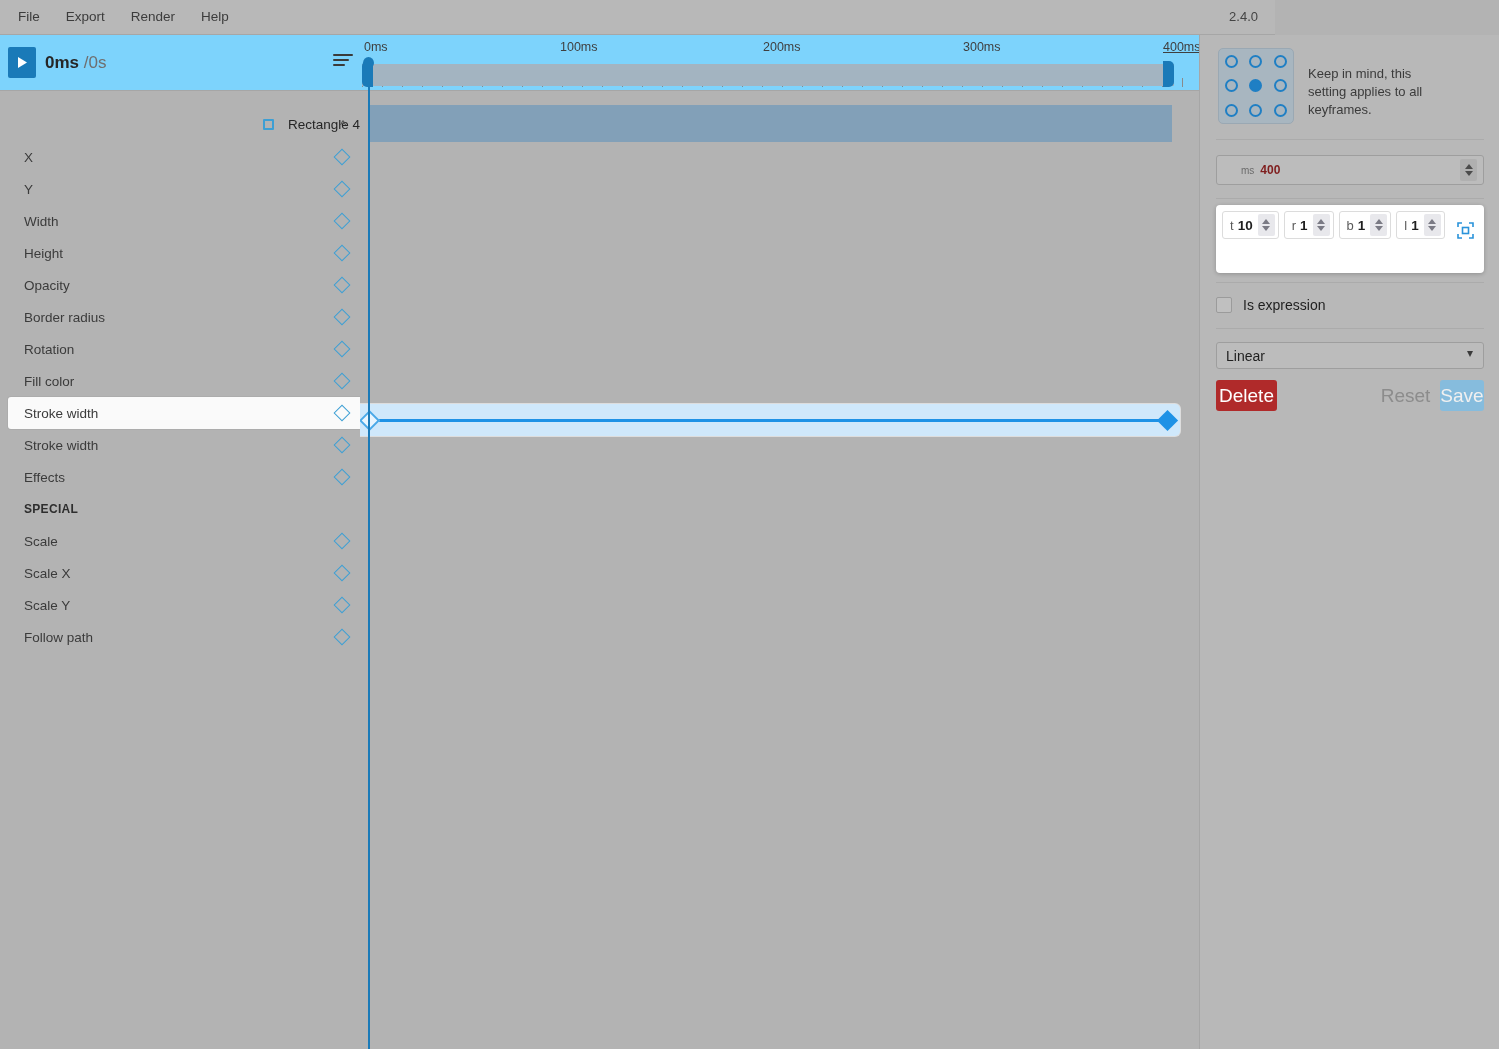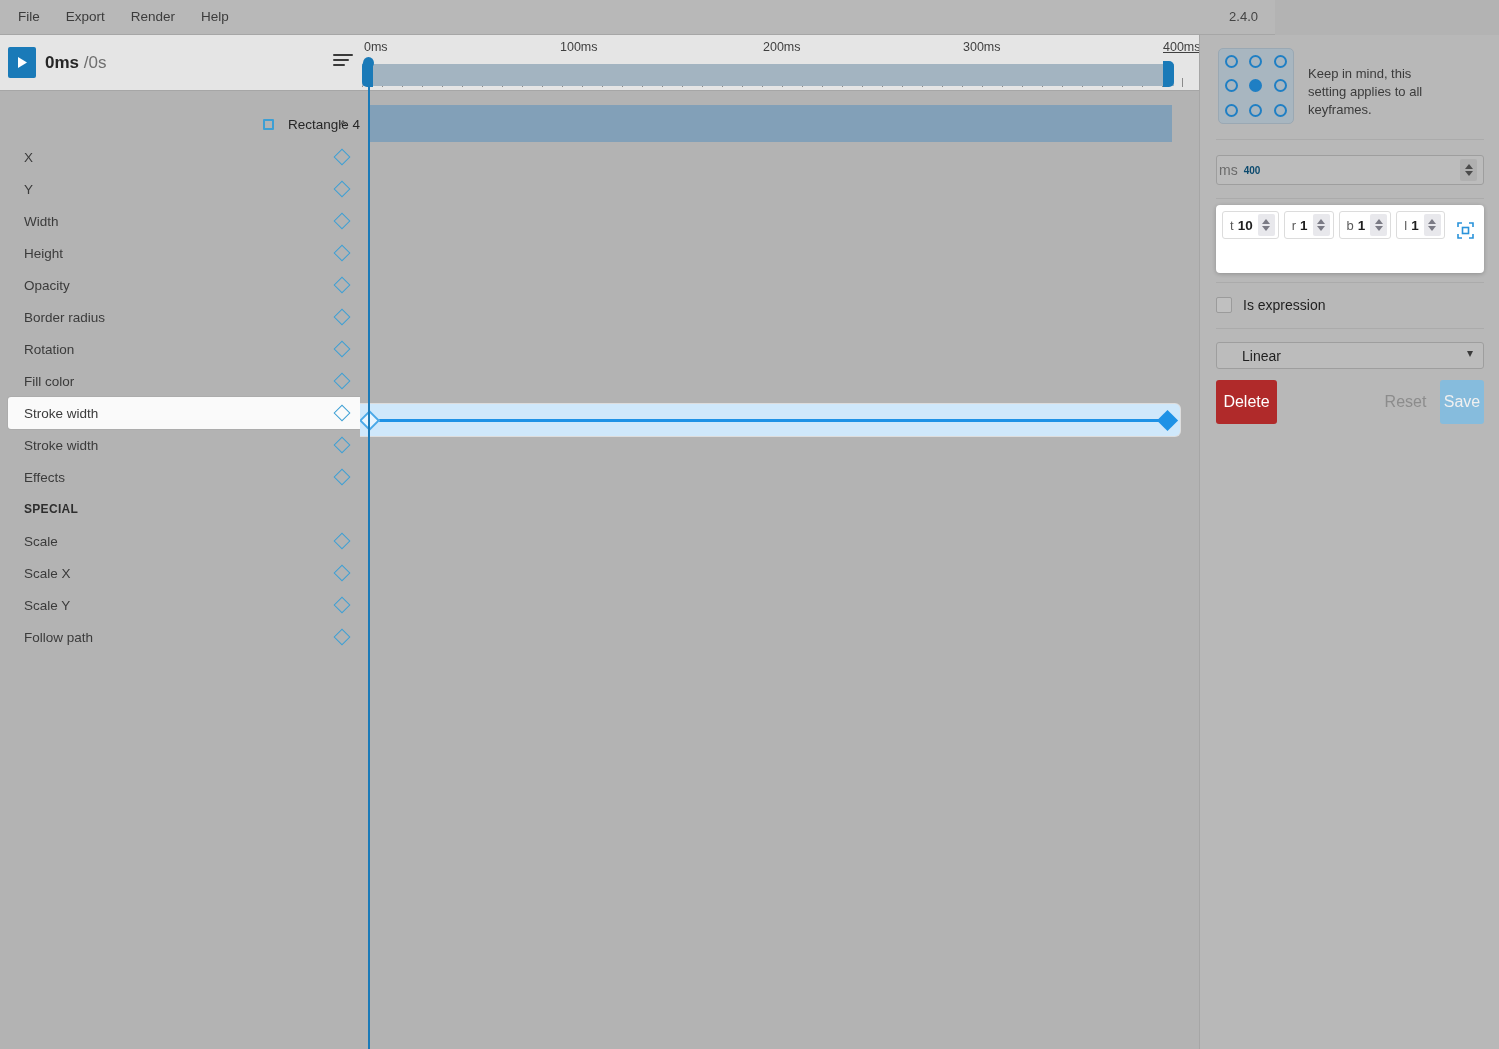--- a/index.html
+++ b/index.html
@@ -24,21 +24,21 @@
   }
   .menu-item:first-child { margin-left: 8px; }
   #version {
     position: absolute; right: 17px; top: 0; line-height: 34px;
     font-size: 13px; color: #444;
   }
 
   
   #transport {
     position: absolute; left: 0; top: 35px; width: 1199px; height: 56px;
-    background: #e5e5e5; border-bottom: 1px solid #a6a6a6;
+    background: #7dd3fc; border-bottom: 1px solid #a6a6a6;
   }
   #play-button {
     position: absolute; left: 8px; top: 12px; width: 28px; height: 31px;
     background: #1a7ab8; border-radius: 2px;
     display: flex; align-items: center; justify-content: center;
     cursor: pointer;
   }
   #play-button svg { display: block; }
   #time-display {
     position: absolute; left: 45px; top: 13px;
@@ -187,22 +187,22 @@
   }
   .divider {
     position: absolute; left: 16px; width: 268px; height: 1px;
     background: #ababab;
   }
   #ms-field {
     position: absolute; left: 16px; top: 120px; width: 268px; height: 30px;
     background: #bcbcbc; border: 1px solid #9e9e9e; border-radius: 3px;
     display: flex; align-items: center; cursor: text;
   }
-  #ms-field .unit { margin-left: 2px; font-size: 14px; color: #6b6b6b; }
-  #ms-field .val { margin-left: 6px; font-size: 10px; color: #0c4a6e; font-weight: 600; }
+  #ms-field .unit { margin-left: 24px; font-size: 10px; color: #6b6b6b; }
+  #ms-field .val { margin-left: 6px; font-size: 12px; color: #7f1d1d; font-weight: 600; }
   .spin {
     width: 17px; height: 22px; background: #b0b0b0; border-radius: 2px;
     display: flex; flex-direction: column; align-items: center;
     justify-content: center; gap: 2px; cursor: pointer;
   }
   .spin.ms { position: absolute; right: 6px; top: 3px; }
   .spin u, .spin s {
     display: block; width: 0; height: 0; text-decoration: none;
     border-left: 4px solid transparent; border-right: 4px solid transparent;
   }
@@ -245,29 +245,29 @@
   }
   #is-expr-box {
     width: 16px; height: 16px; border: 1px solid #9b9b9b;
     background: #c0c0c0; border-radius: 2px;
   }
   #is-expr-label { margin-left: 11px; font-size: 14px; color: #1f1f1f; }
 
   #easing-select {
     position: absolute; left: 16px; top: 307px; width: 268px; height: 27px;
     background: #bcbcbc; border: 1px solid #9e9e9e; border-radius: 3px;
-    display: flex; align-items: center; cursor: pointer; padding-left: 16px;
+    display: flex; align-items: center; cursor: pointer;
   }
   #easing-select .txt { margin-left: 9px; font-size: 14px; color: #1f1f1f; }
   #easing-select .chev { position: absolute; right: 10px; top: 3px; font-size: 12px; color: #3a3a3a; }
 
   .btn {
-    position: absolute; top: 345px; height: 44px; border-radius: 3px;
+    position: absolute; top: 345px; height: 31px; border-radius: 3px;
     display: flex; align-items: center; justify-content: center;
-    font-size: 16px; cursor: pointer;
+    font-size: 19px; cursor: pointer;
   }
   #btn-delete { left: 16px; width: 61px; background: #b02a2a; color: #fff; }
   #btn-reset  { left: 178px; width: 55px; background: transparent; color: #8c8c8c; }
   #btn-save   { left: 240px; width: 44px; background: #86bcdd; color: #f0f0f0; }
 </style>
 </head>
 <body>
 
 <div id="menubar">
   <div class="menu-item">File</div>

